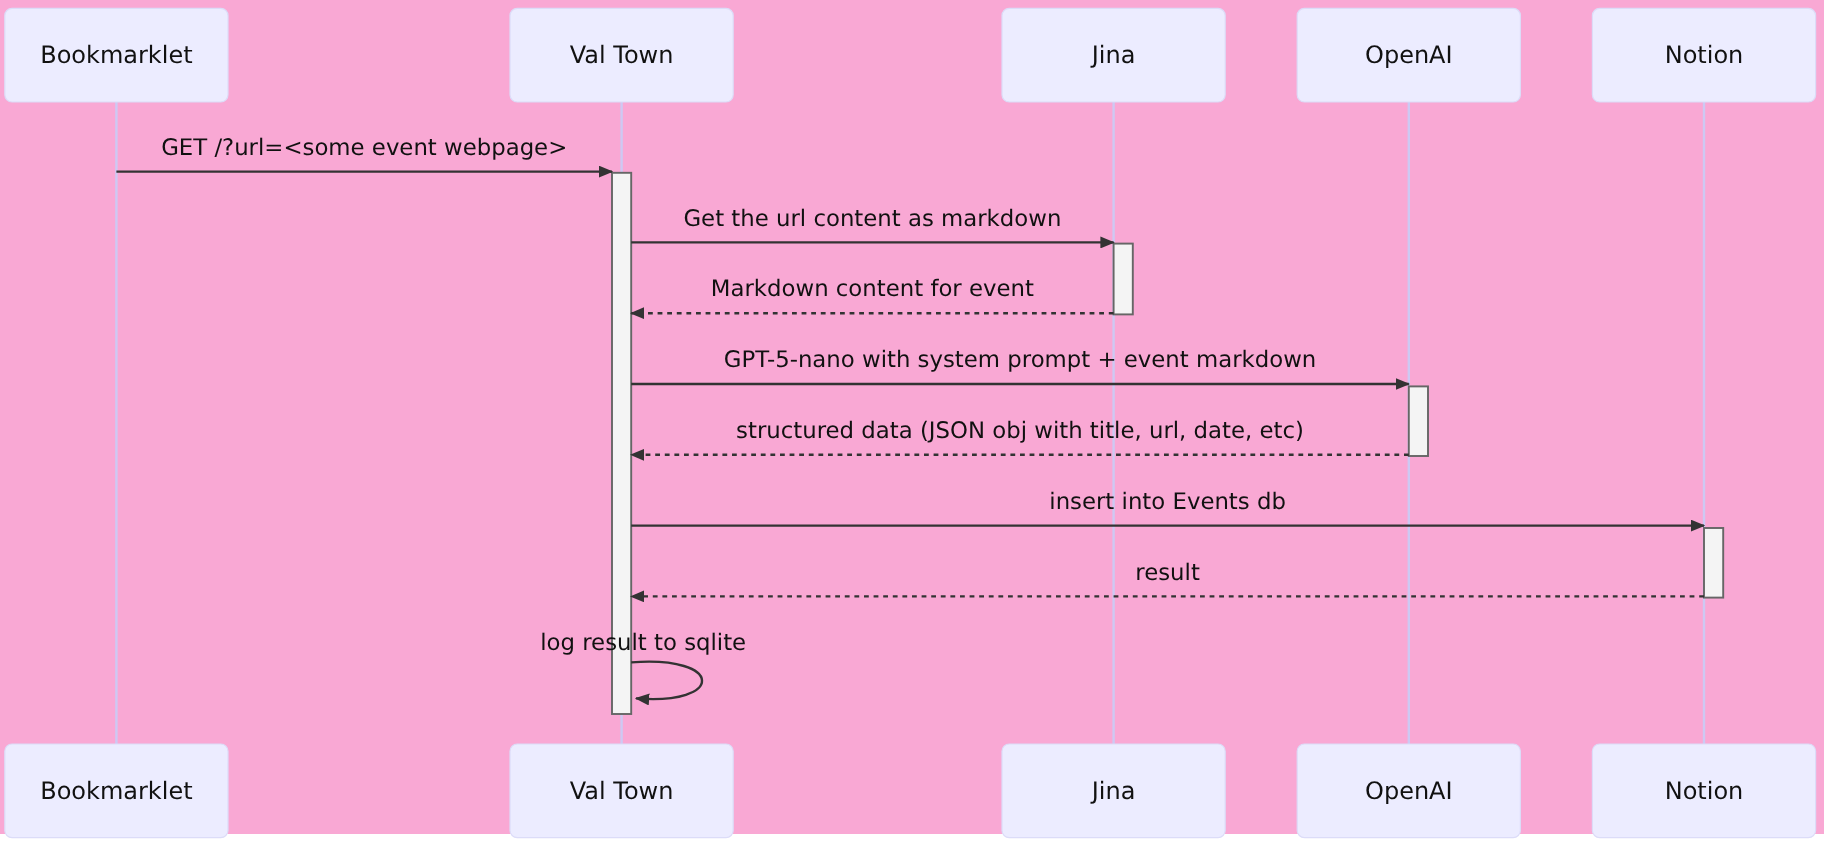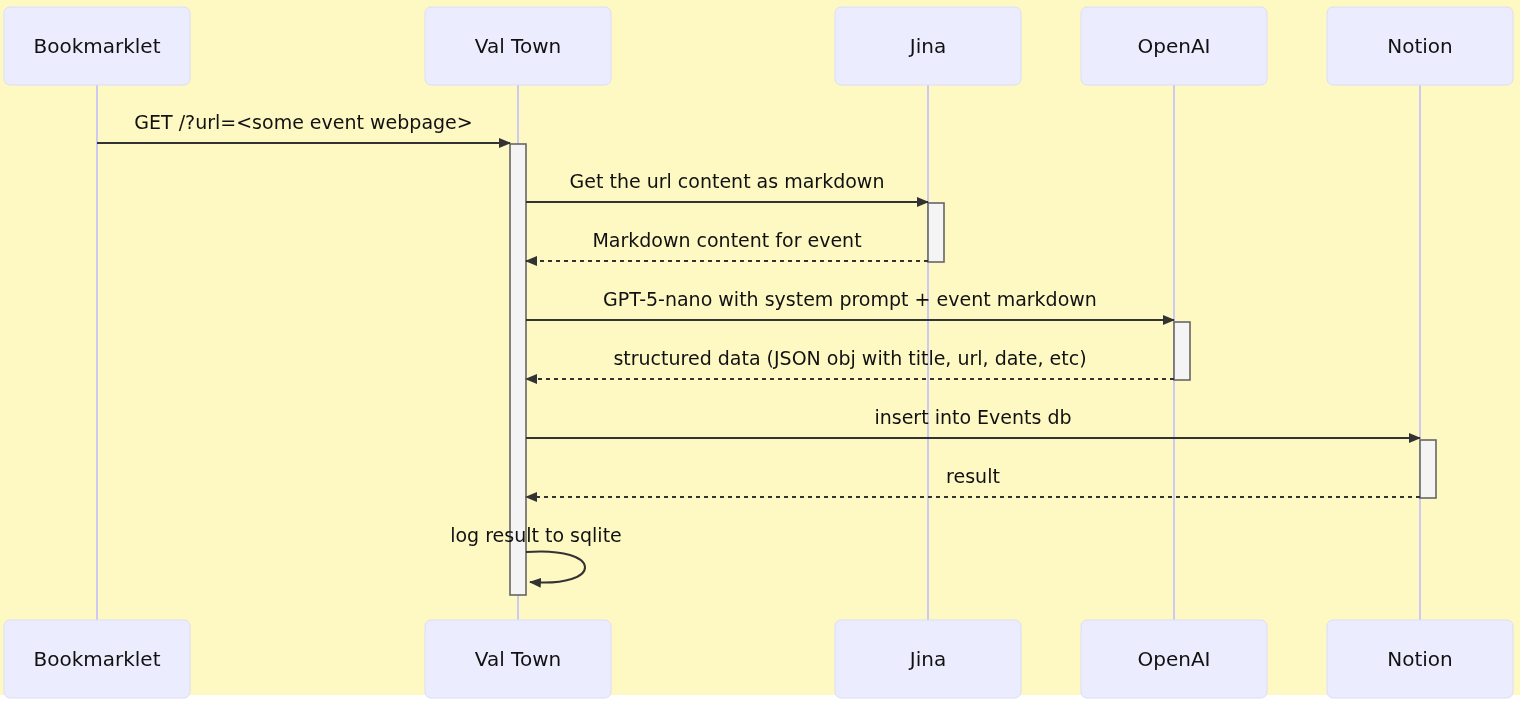--- a/index.html
+++ b/index.html
@@ -10,21 +10,21 @@
   body {
     font-family: "DejaVu Sans", sans-serif;
     width: 1520px;
     height: 706px;
     overflow: hidden;
   }
   #diagram-root {
     position: relative;
     width: 1520px;
     height: 695px;
-    background: #fef9c3;
+    background: #f9a8d4;
   }
   #seq-svg {
     position: absolute;
     top: 0;
     left: 0;
     display: block;
   }
   .participant-box-rect {
     fill: #ececff;
     stroke: #dcdcf8;

